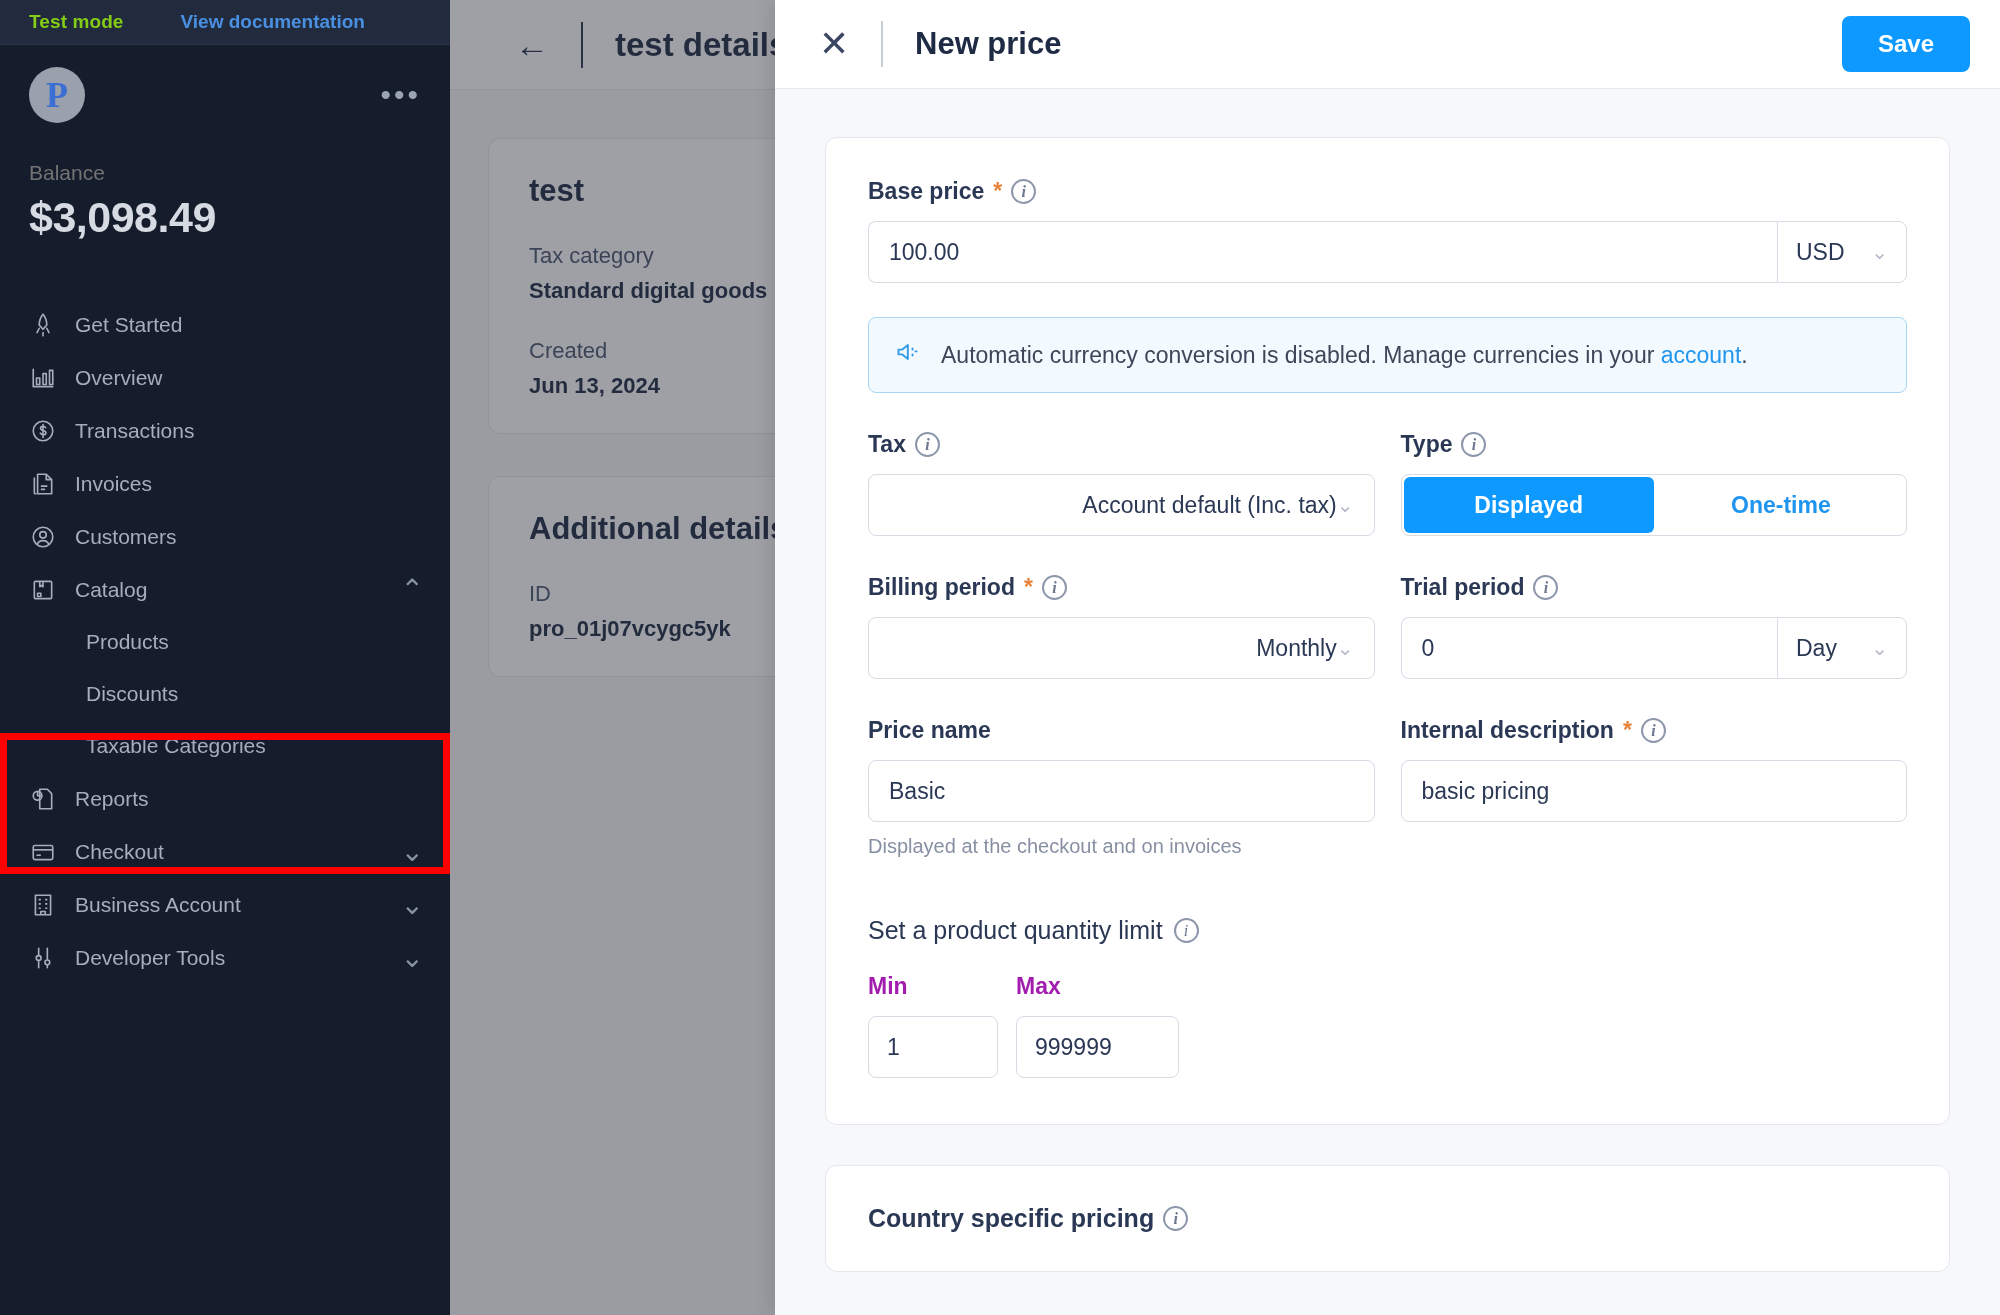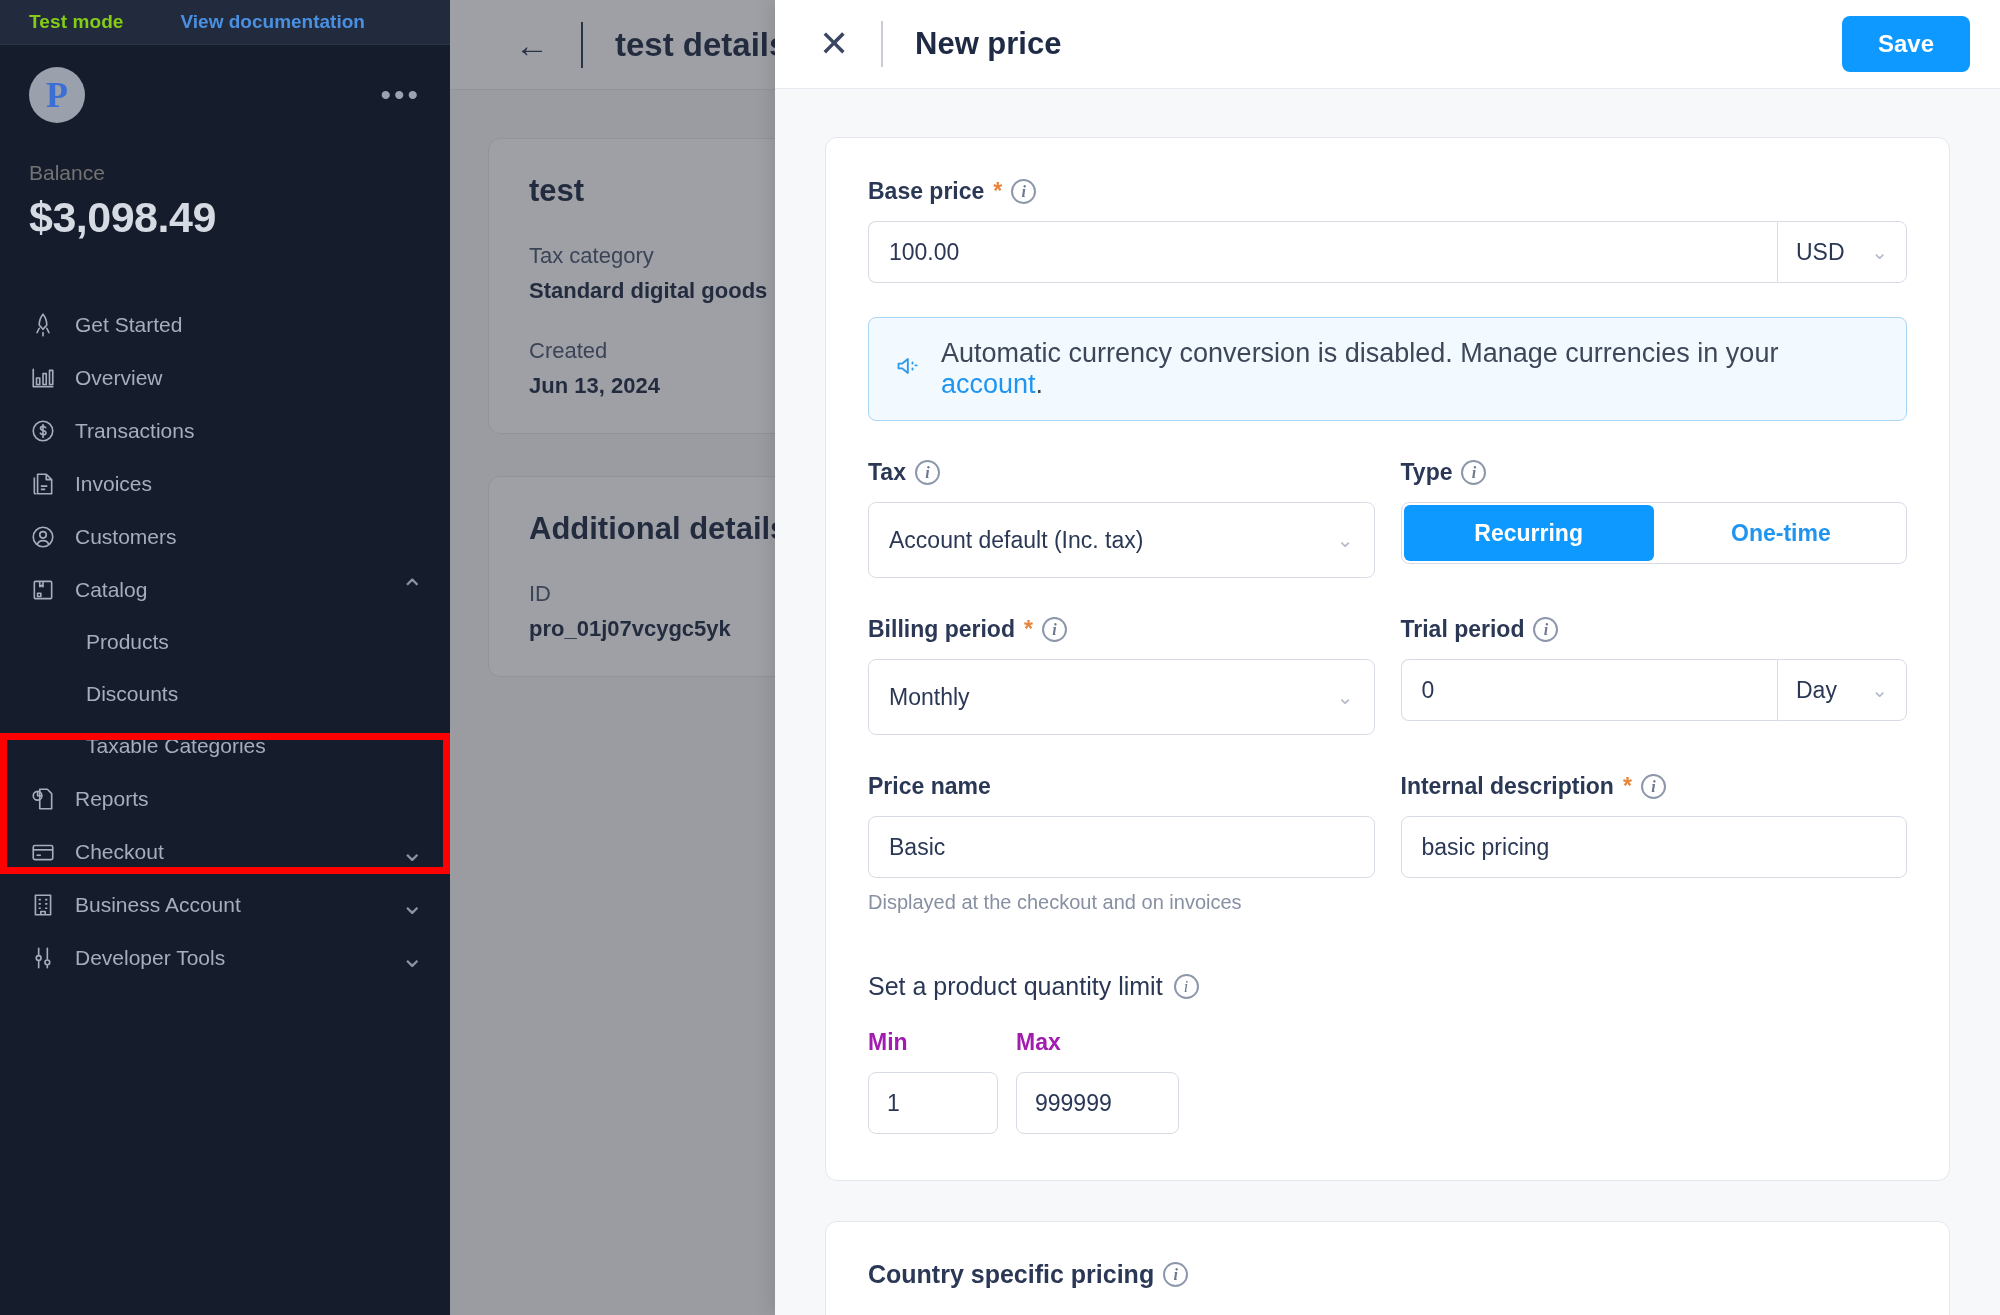--- a/index.html
+++ b/index.html
@@ -168,35 +168,35 @@
   .combo .inp { border-top-right-radius: 0; border-bottom-right-radius: 0; border-right: none; }
   .combo-side {
     height: 62px; min-width: 130px;
     border: 1px solid #d7dbe4; border-radius: 0 8px 8px 0;
     background: #fff; display: flex; align-items: center;
     justify-content: space-between; gap: 14px;
     padding: 0 18px; font-size: 23px; color: #2b3855;
     cursor: pointer;
   }
   .sel {
-    width: 100%; height: 76px;
+    width: 100%; height: 62px;
     border: 1px solid #d7dbe4; border-radius: 8px;
     background: #fff; display: flex; align-items: center;
-    justify-content: space-between; padding: 0 20px;
+    justify-content: flex-end; padding: 0 20px;
     font-size: 23px; color: #2b3855; cursor: pointer;
   }
   .caret { color: #b3bac8; font-size: 20px; }
 
   .banner {
     margin-top: 34px;
     border: 1px solid #a9d6f5; border-radius: 8px;
     background: #f2f9ff;
     padding: 20px 26px;
     display: flex; align-items: center; gap: 18px;
-    font-size: 27px; color: #3d4758;
+    font-size: 23px; color: #3d4758;
   }
   .banner a { color: #1f95ef; text-decoration: none; cursor: pointer; }
 
   .row2 { display: flex; gap: 26px; margin-top: 38px; }
   .col { flex: 1; min-width: 0; }
 
   .seg {
     display: flex; width: 100%; height: 62px;
     border: 1px solid #d7dbe4; border-radius: 8px;
     background: #fff; overflow: hidden;
@@ -453,21 +453,21 @@
               <span>Account default (Inc. tax)</span>
               <span class="caret">⌄</span>
             </div>
           </div>
           <div class="col">
             <div class="label">
               <span>Type</span>
               <span class="info-i">i</span>
             </div>
             <div class="seg">
-              <div class="seg-item active">Recurring</div>
+              <div class="seg-item active">Displayed</div>
               <div class="seg-item">One-time</div>
             </div>
           </div>
         </div>
 
         <div class="row2">
           <div class="col">
             <div class="label">
               <span>Billing period</span>
                 <span class="req">*</span>

